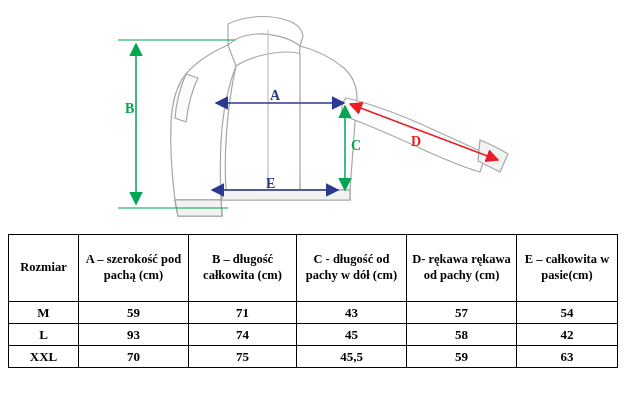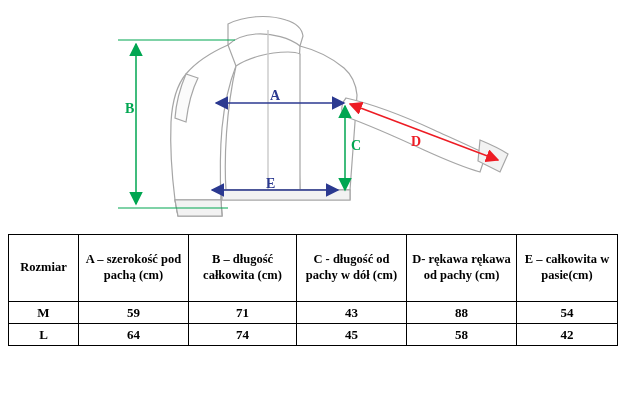--- a/index.html
+++ b/index.html
@@ -183,28 +183,36 @@
           <th>D- rękawa rękawa od pachy (cm)</th>
           <th>E – całkowita w pasie(cm)</th>
         </tr>
       </thead>
       <tbody>
         <tr>
           <td>M</td>
           <td>59</td>
           <td>71</td>
           <td>43</td>
-          <td>88</td>
+          <td>57</td>
           <td>54</td>
         </tr>
         <tr>
           <td>L</td>
-          <td>64</td>
+          <td>93</td>
           <td>74</td>
           <td>45</td>
           <td>58</td>
           <td>42</td>
         </tr>
+        <tr>
+          <td>XXL</td>
+          <td>70</td>
+          <td>75</td>
+          <td>45,5</td>
+          <td>59</td>
+          <td>63</td>
+        </tr>
       </tbody>
     </table>
   </div>
 
 </div>
 
 </body></html>

